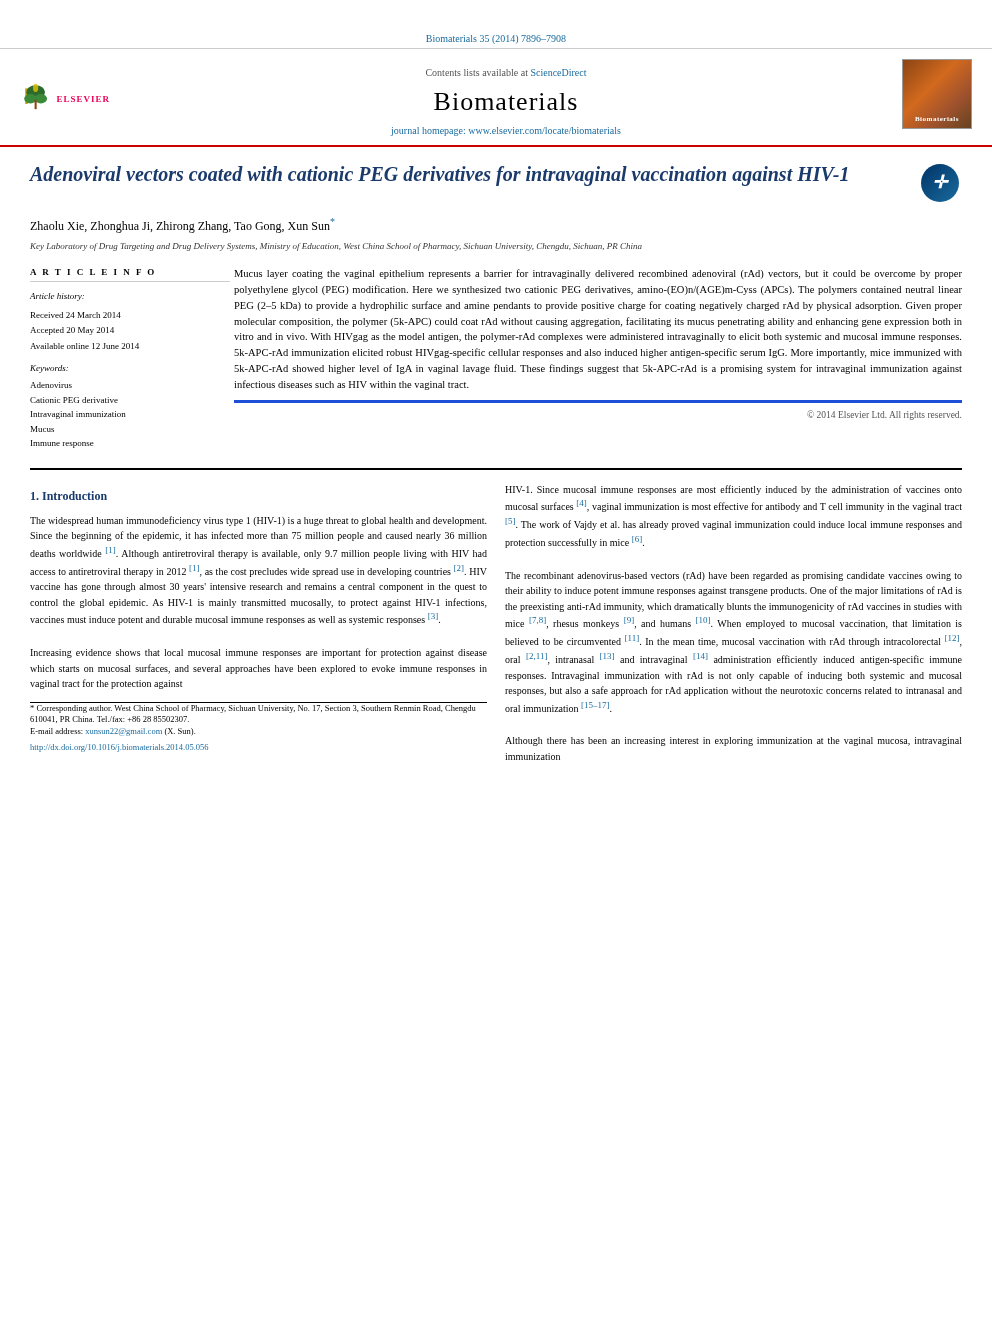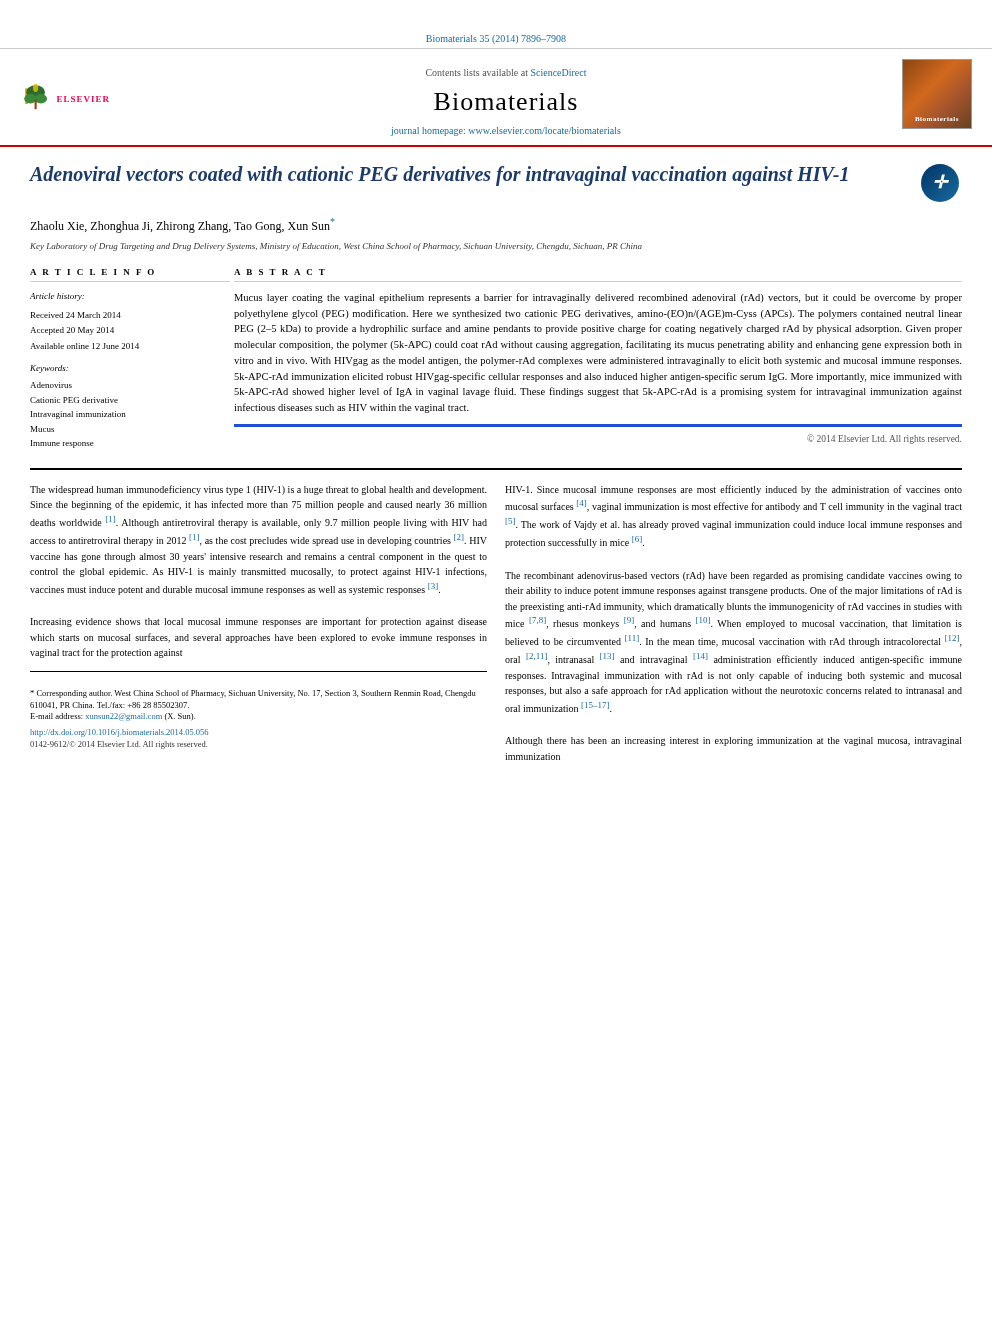--- a/index.html
+++ b/index.html
@@ -220,21 +220,21 @@
       color: #000;
     }
     .body-text .ref {
       color: #1a6b9e;
       font-size: 9px;
       vertical-align: super;
     }
     .footnote-area {
       border-top: 1px solid #000;
       margin-top: 10px;
-      padding-top: 16px;
+      padding-top: 0;
     }
     .footnote-text {
       font-size: 8.5px;
       line-height: 1.4;
       color: #000;
     }
     .footnote-link {
       color: #1a6b9e;
       font-size: 8.5px;
     }
@@ -321,31 +321,31 @@
       <div>
         <div class="keyword-item">Adenovirus</div>
         <div class="keyword-item">Cationic PEG derivative</div>
         <div class="keyword-item">Intravaginal immunization</div>
         <div class="keyword-item">Mucus</div>
         <div class="keyword-item">Immune response</div>
       </div>
     </div>
 
     <div class="abstract-col">
-      <div class="section-label">A B S T R A C T</div>
       <div class="abstract-text">Mucus layer coating the vaginal epithelium represents a barrier for intravaginally delivered recombined adenoviral (rAd) vectors, but it could be overcome by proper polyethylene glycol (PEG) modification. Here we synthesized two cationic PEG derivatives, amino-(EO)n/(AGE)m-Cyss (APCs). The polymers contained neutral linear PEG (2–5 kDa) to provide a hydrophilic surface and amine pendants to provide positive charge for coating negatively charged rAd by physical adsorption. Given proper molecular composition, the polymer (5k-APC) could coat rAd without causing aggregation, facilitating its mucus penetrating ability and enhancing gene expression both in vitro and in vivo. With HIVgag as the model antigen, the polymer-rAd complexes were administered intravaginally to elicit both systemic and mucosal immune responses. 5k-APC-rAd immunization elicited robust HIVgag-specific cellular responses and also induced higher antigen-specific serum IgG. More importantly, mice immunized with 5k-APC-rAd showed higher level of IgA in vaginal lavage fluid. These findings suggest that 5k-APC-rAd is a promising system for intravaginal immunization against infectious diseases such as HIV within the vaginal tract.</div>
       <div class="copyright-line">© 2014 Elsevier Ltd. All rights reserved.</div>
     </div>
   </div>
 
   <hr class="divider-thick">
 
   <div class="two-col-body">
 
     <div class="body-left">
+      <div class="section-heading">1.  Introduction</div>
 
       <div class="body-text">
         The widespread human immunodeficiency virus type 1 (HIV-1) is a huge threat to global health and development. Since the beginning of the epidemic, it has infected more than 75 million people and caused nearly 36 million deaths worldwide <span class="ref">[1]</span>. Although antiretroviral therapy is available, only 9.7 million people living with HIV had access to antiretroviral therapy in 2012 <span class="ref">[1]</span>, as the cost precludes wide spread use in developing countries <span class="ref">[2]</span>. HIV vaccine has gone through almost 30 years' intensive research and remains a central component in the quest to control the global epidemic. As HIV-1 is mainly transmitted mucosally, to protect against HIV-1 infections, vaccines must induce potent and durable mucosal immune responses as well as systemic responses <span class="ref">[3]</span>.
       </div>
 
       <br>
 
       <div class="body-text">
         Increasing evidence shows that local mucosal immune responses are important for protection against disease which starts on mucosal surfaces, and several approaches have been explored to evoke immune responses in vaginal tract for the protection against
       </div>
@@ -354,21 +354,20 @@
       <div class="footnote-area">
         <div class="footnote-text">
           * Corresponding author. West China School of Pharmacy, Sichuan University, No. 17, Section 3, Southern Renmin Road, Chengdu 610041, PR China. Tel./fax: +86 28 85502307.
         </div>
         <div class="footnote-text">
           <span class="field-name">E-mail address: </span>
           <span class="footnote-link">xunsun22@gmail.com</span>
           <span>(X. Sun).</span>
         </div>
         <div class="doi-line">http://dx.doi.org/10.1016/j.biomaterials.2014.05.056</div>
-        <div class="issn-line">0142-9612/© 2014 Elsevier Ltd. All rights reserved.</div>
       </div>
     </div>
 
     <div class="body-right">
       <div class="body-text">
         HIV-1. Since mucosal immune responses are most efficiently induced by the administration of vaccines onto mucosal surfaces <span class="ref">[4]</span>, vaginal immunization is most effective for antibody and T cell immunity in the vaginal tract <span class="ref">[5]</span>. The work of Vajdy et al. has already proved vaginal immunization could induce local immune responses and protection successfully in mice <span class="ref">[6]</span>.
       </div>
 
       <br>
 

